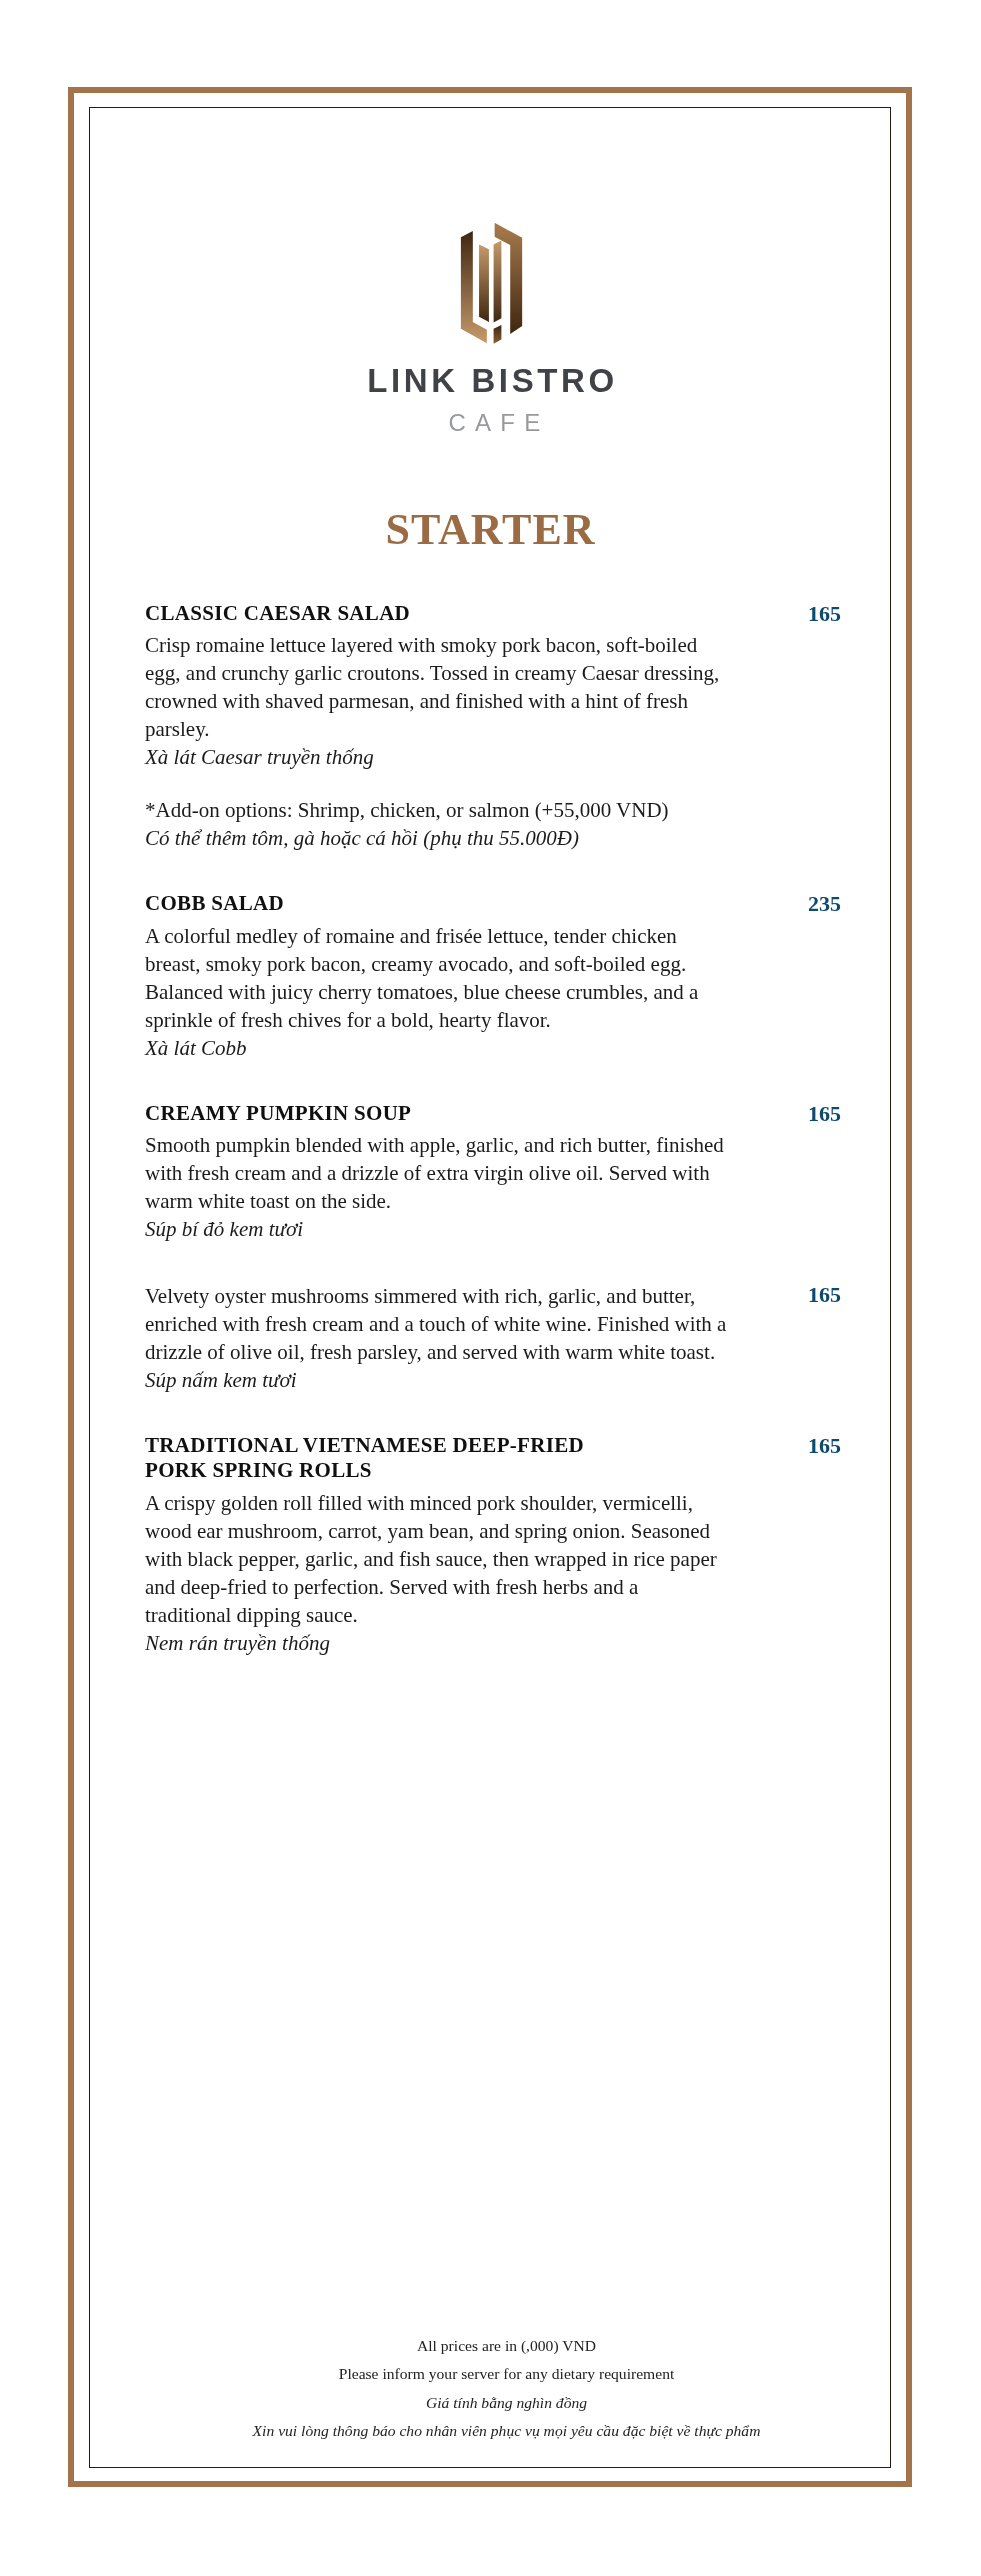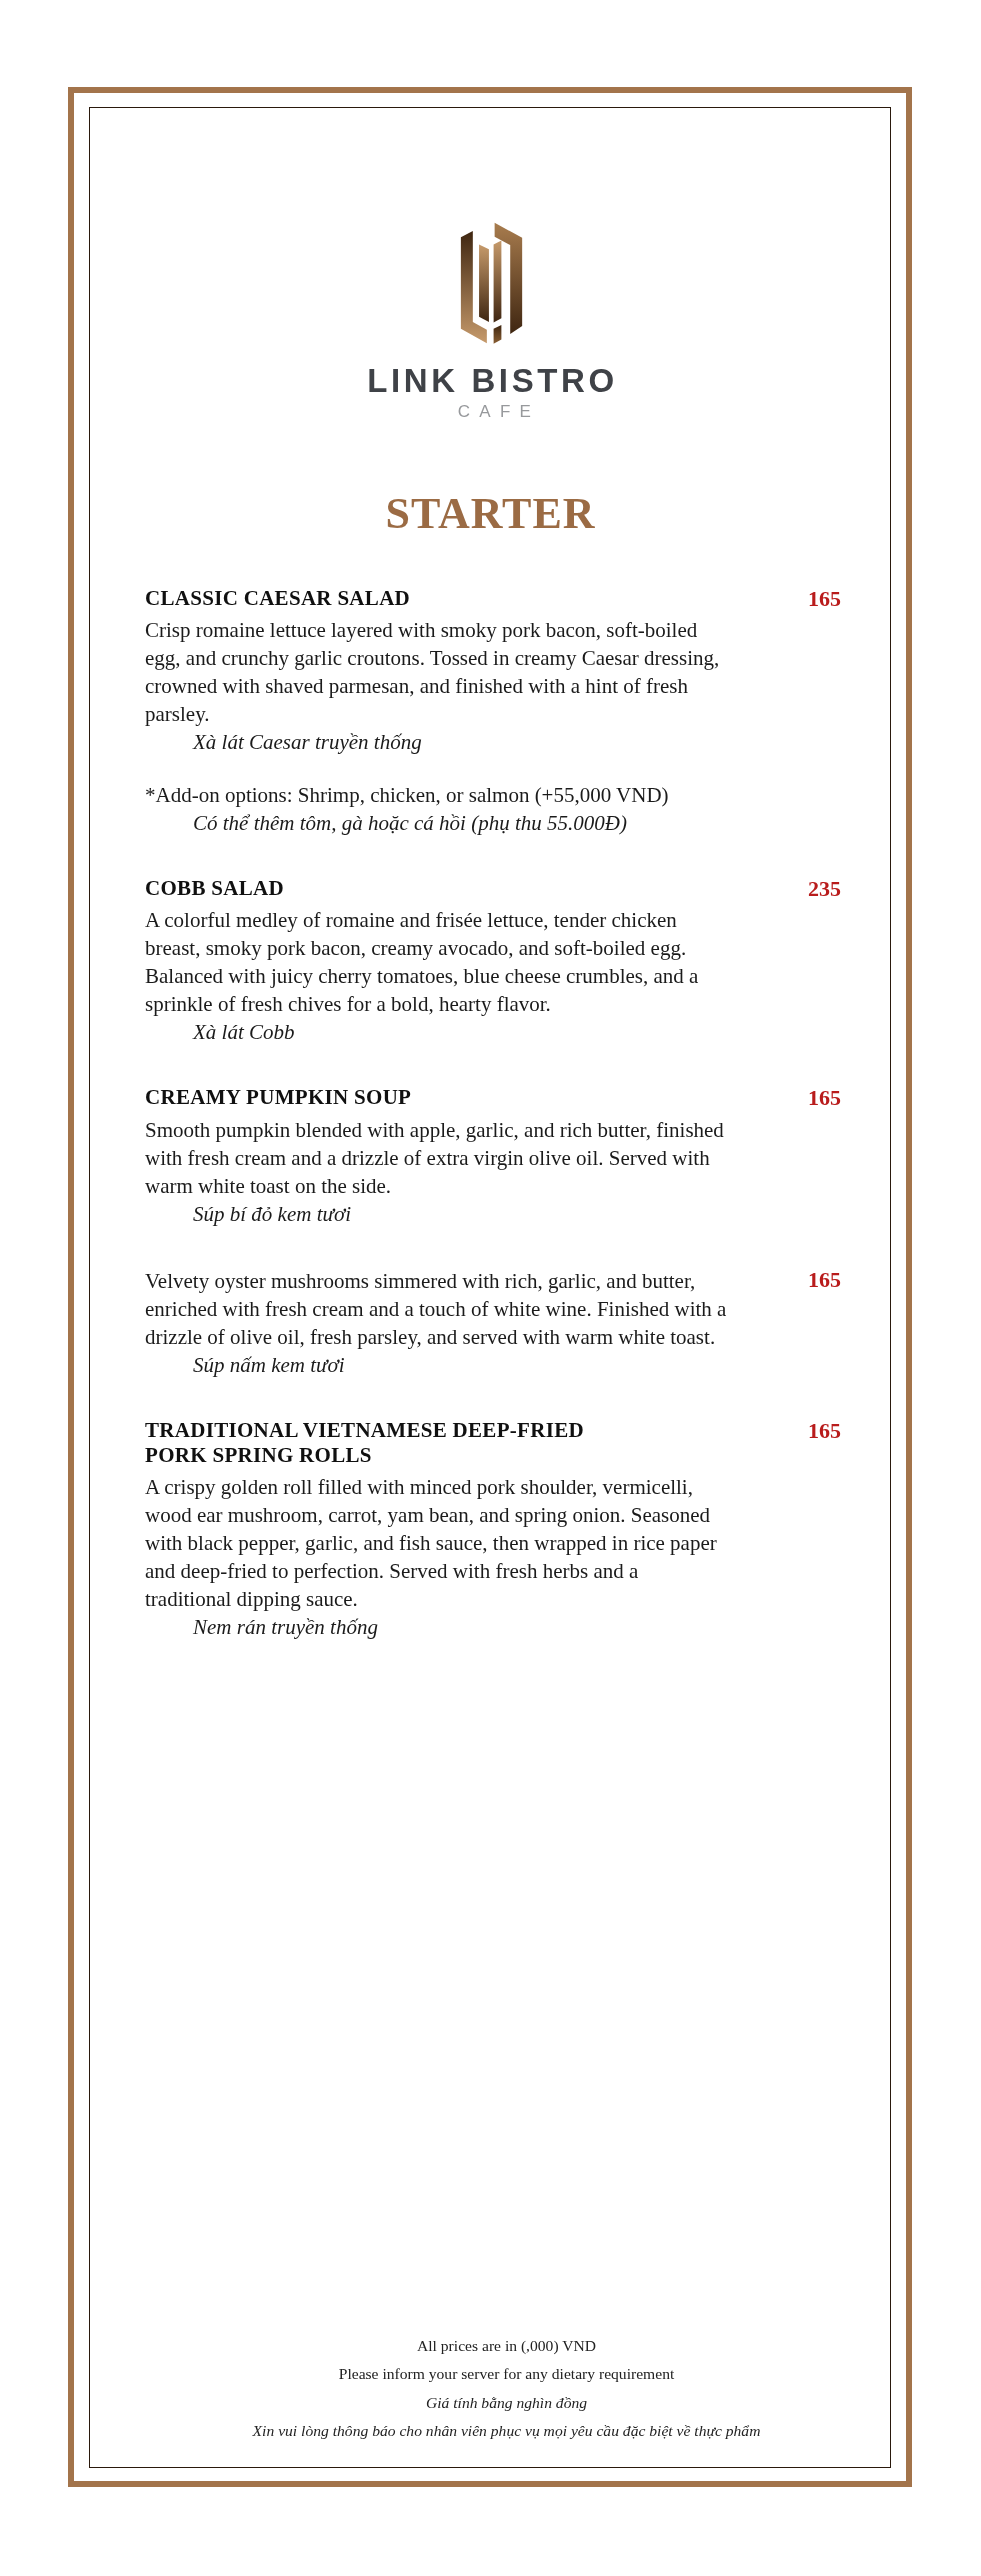--- a/index.html
+++ b/index.html
@@ -27,46 +27,46 @@
   }
   .masthead{padding-top:215px;text-align:center;}
   .logo-mark{display:block;margin:0 auto;width:104px;height:135px;}
   .brand-name{
     margin-top:12.5px;
     font-family:"Liberation Sans","DejaVu Sans",sans-serif;
     font-size:33px;font-weight:700;letter-spacing:3.6px;padding-left:4px;
     color:var(--brand-text);line-height:1.1;
   }
   .brand-sub{
-    margin-top:3px;
+    margin-top:10px;
     font-family:"Liberation Sans","DejaVu Sans",sans-serif;
-    font-size:17px;font-weight:400;letter-spacing:9.3px;padding-left:17px;
+    font-size:24px;font-weight:400;letter-spacing:9.3px;padding-left:17px;
     color:var(--cafe-text);line-height:1.2;
   }
   .section-title{
     margin-top:68px;text-align:center;
     font-size:44px;font-weight:600;letter-spacing:1px;
     color:var(--accent-brown);line-height:1.1;
   }
   .menu{margin:47px 140px 0 145px;}
   .menu-item{
     display:flex;justify-content:space-between;align-items:flex-start;
     margin-bottom:39px;
   }
   .item-main{max-width:582px;flex:1;}
   .item-name{
     font-size:21px;font-weight:600;letter-spacing:0.3px;
     line-height:1.2;max-width:467px;margin-bottom:5.2px;color:#101010;
   }
   .item-desc{font-size:21px;line-height:28px;}
-  .item-viet{font-size:21px;line-height:28px;font-style:italic;margin-left:48px;}
+  .item-viet{font-size:21px;line-height:28px;font-style:italic;}
   .item-addon{margin-top:25px;}
   .item-price{
     font-size:22px;font-weight:700;line-height:1.2;
-    margin-left:9px;white-space:nowrap;color:#b91c1c;text-align:right;
+    margin-left:9px;white-space:nowrap;color:#0c4a6e;text-align:right;
   }
   .notes{
     position:absolute;left:0;right:0;bottom:130px;text-align:center;
     font-size:15.6px;line-height:28.6px;color:#222222;padding-left:32px;
   }
   .notes .vn{font-style:italic;}
 </style>
 </head>
 <body>
 

